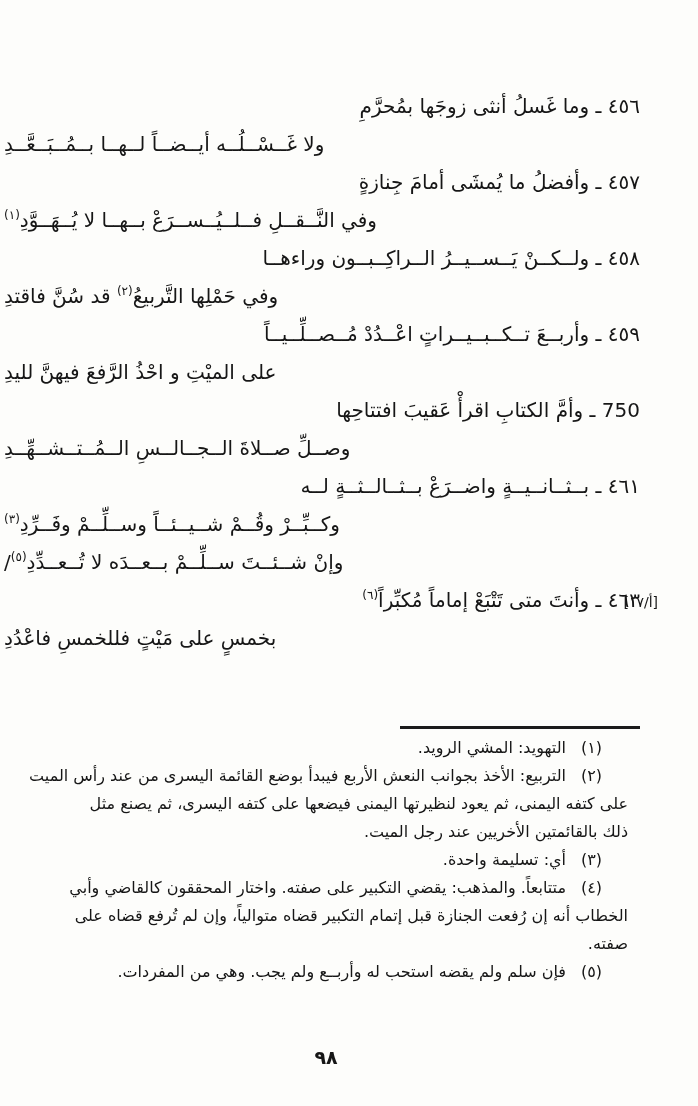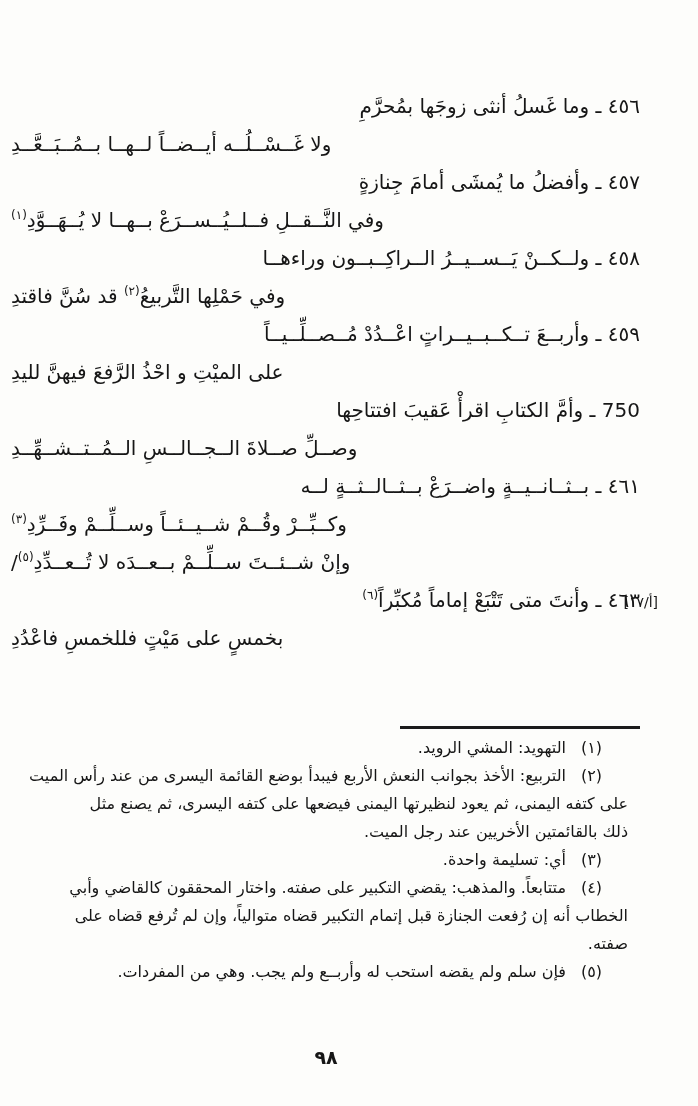--- a/index.html
+++ b/index.html
@@ -6,21 +6,21 @@
   .page{
     position:relative;
     width:698px;height:1106px;
     margin:0 auto;
     background:#fdfdfb;
     color:#161616;
     font-family:"DejaVu Sans",sans-serif;
     overflow:hidden;
     direction:rtl;
   }
-  .verses{position:absolute;top:86px;right:0;left:11px;}
+  .verses{position:absolute;top:86px;right:0;left:4px;}
   .vline{
     height:38px;line-height:40px;
     font-size:20px;
     white-space:nowrap;
     overflow:visible;
   }
   .sadr{text-align:right;padding-right:58px;}
   .ajuz{text-align:left;}
   .ref{
     font-size:12px;

